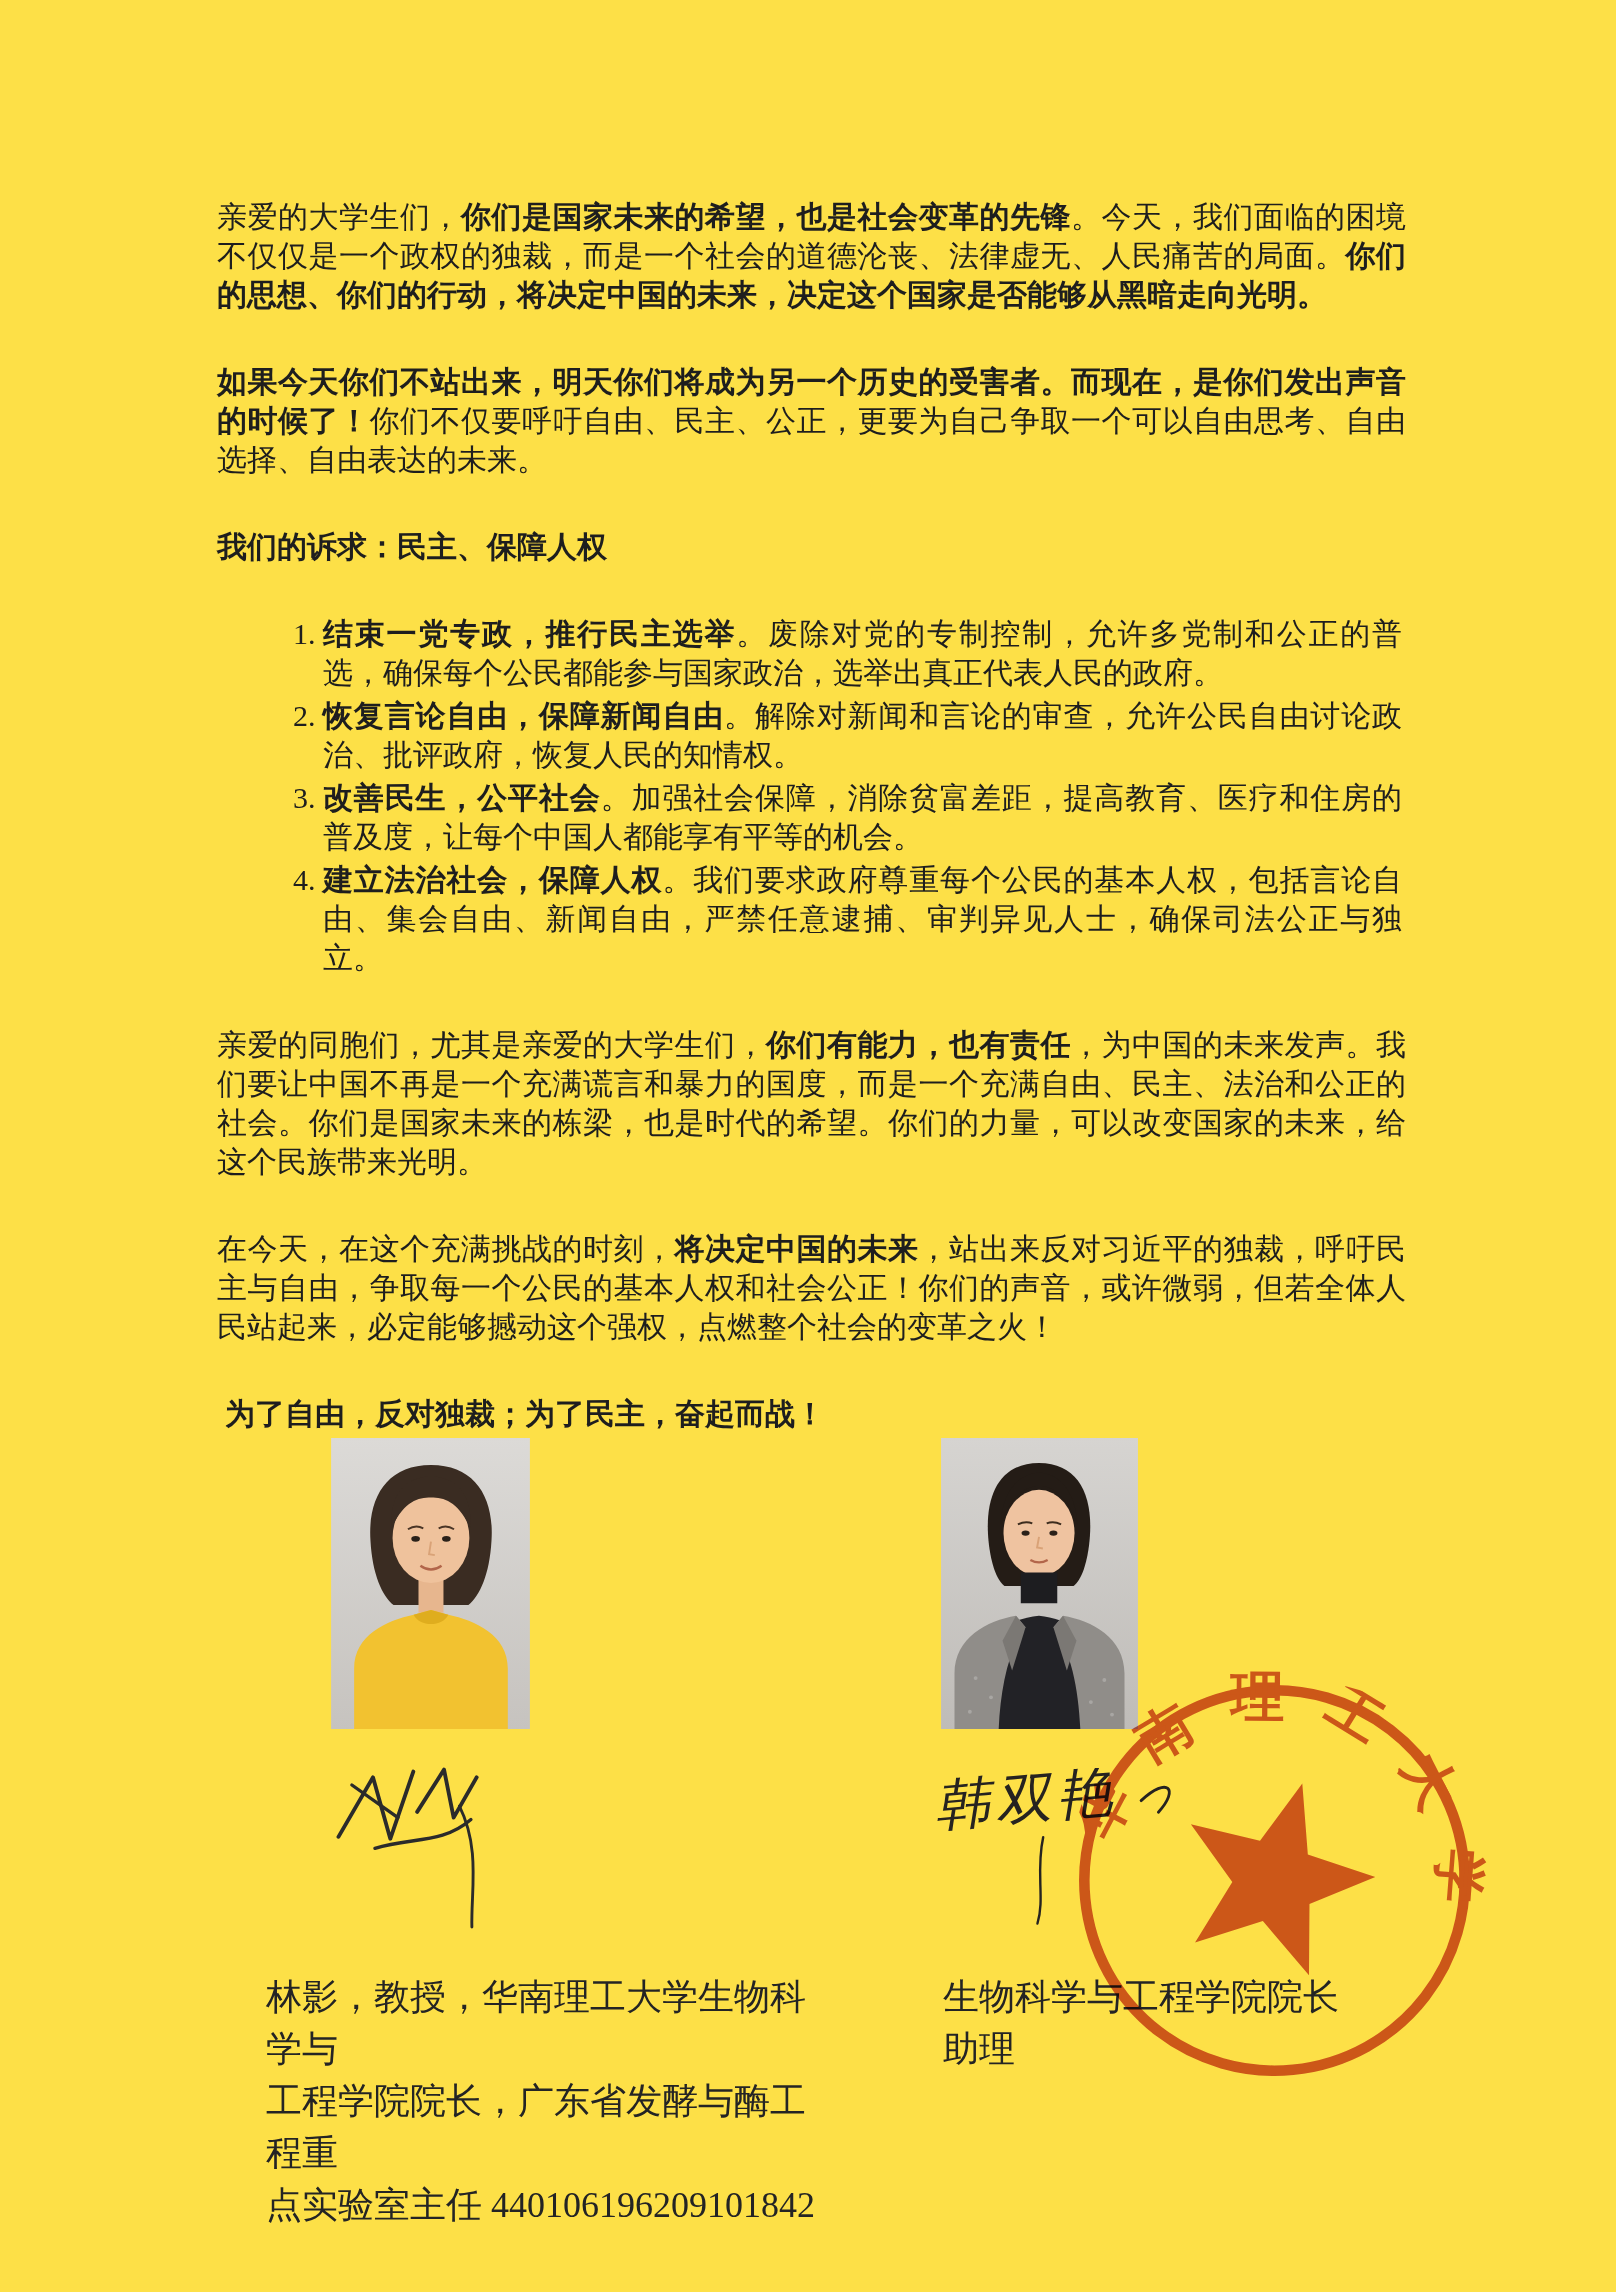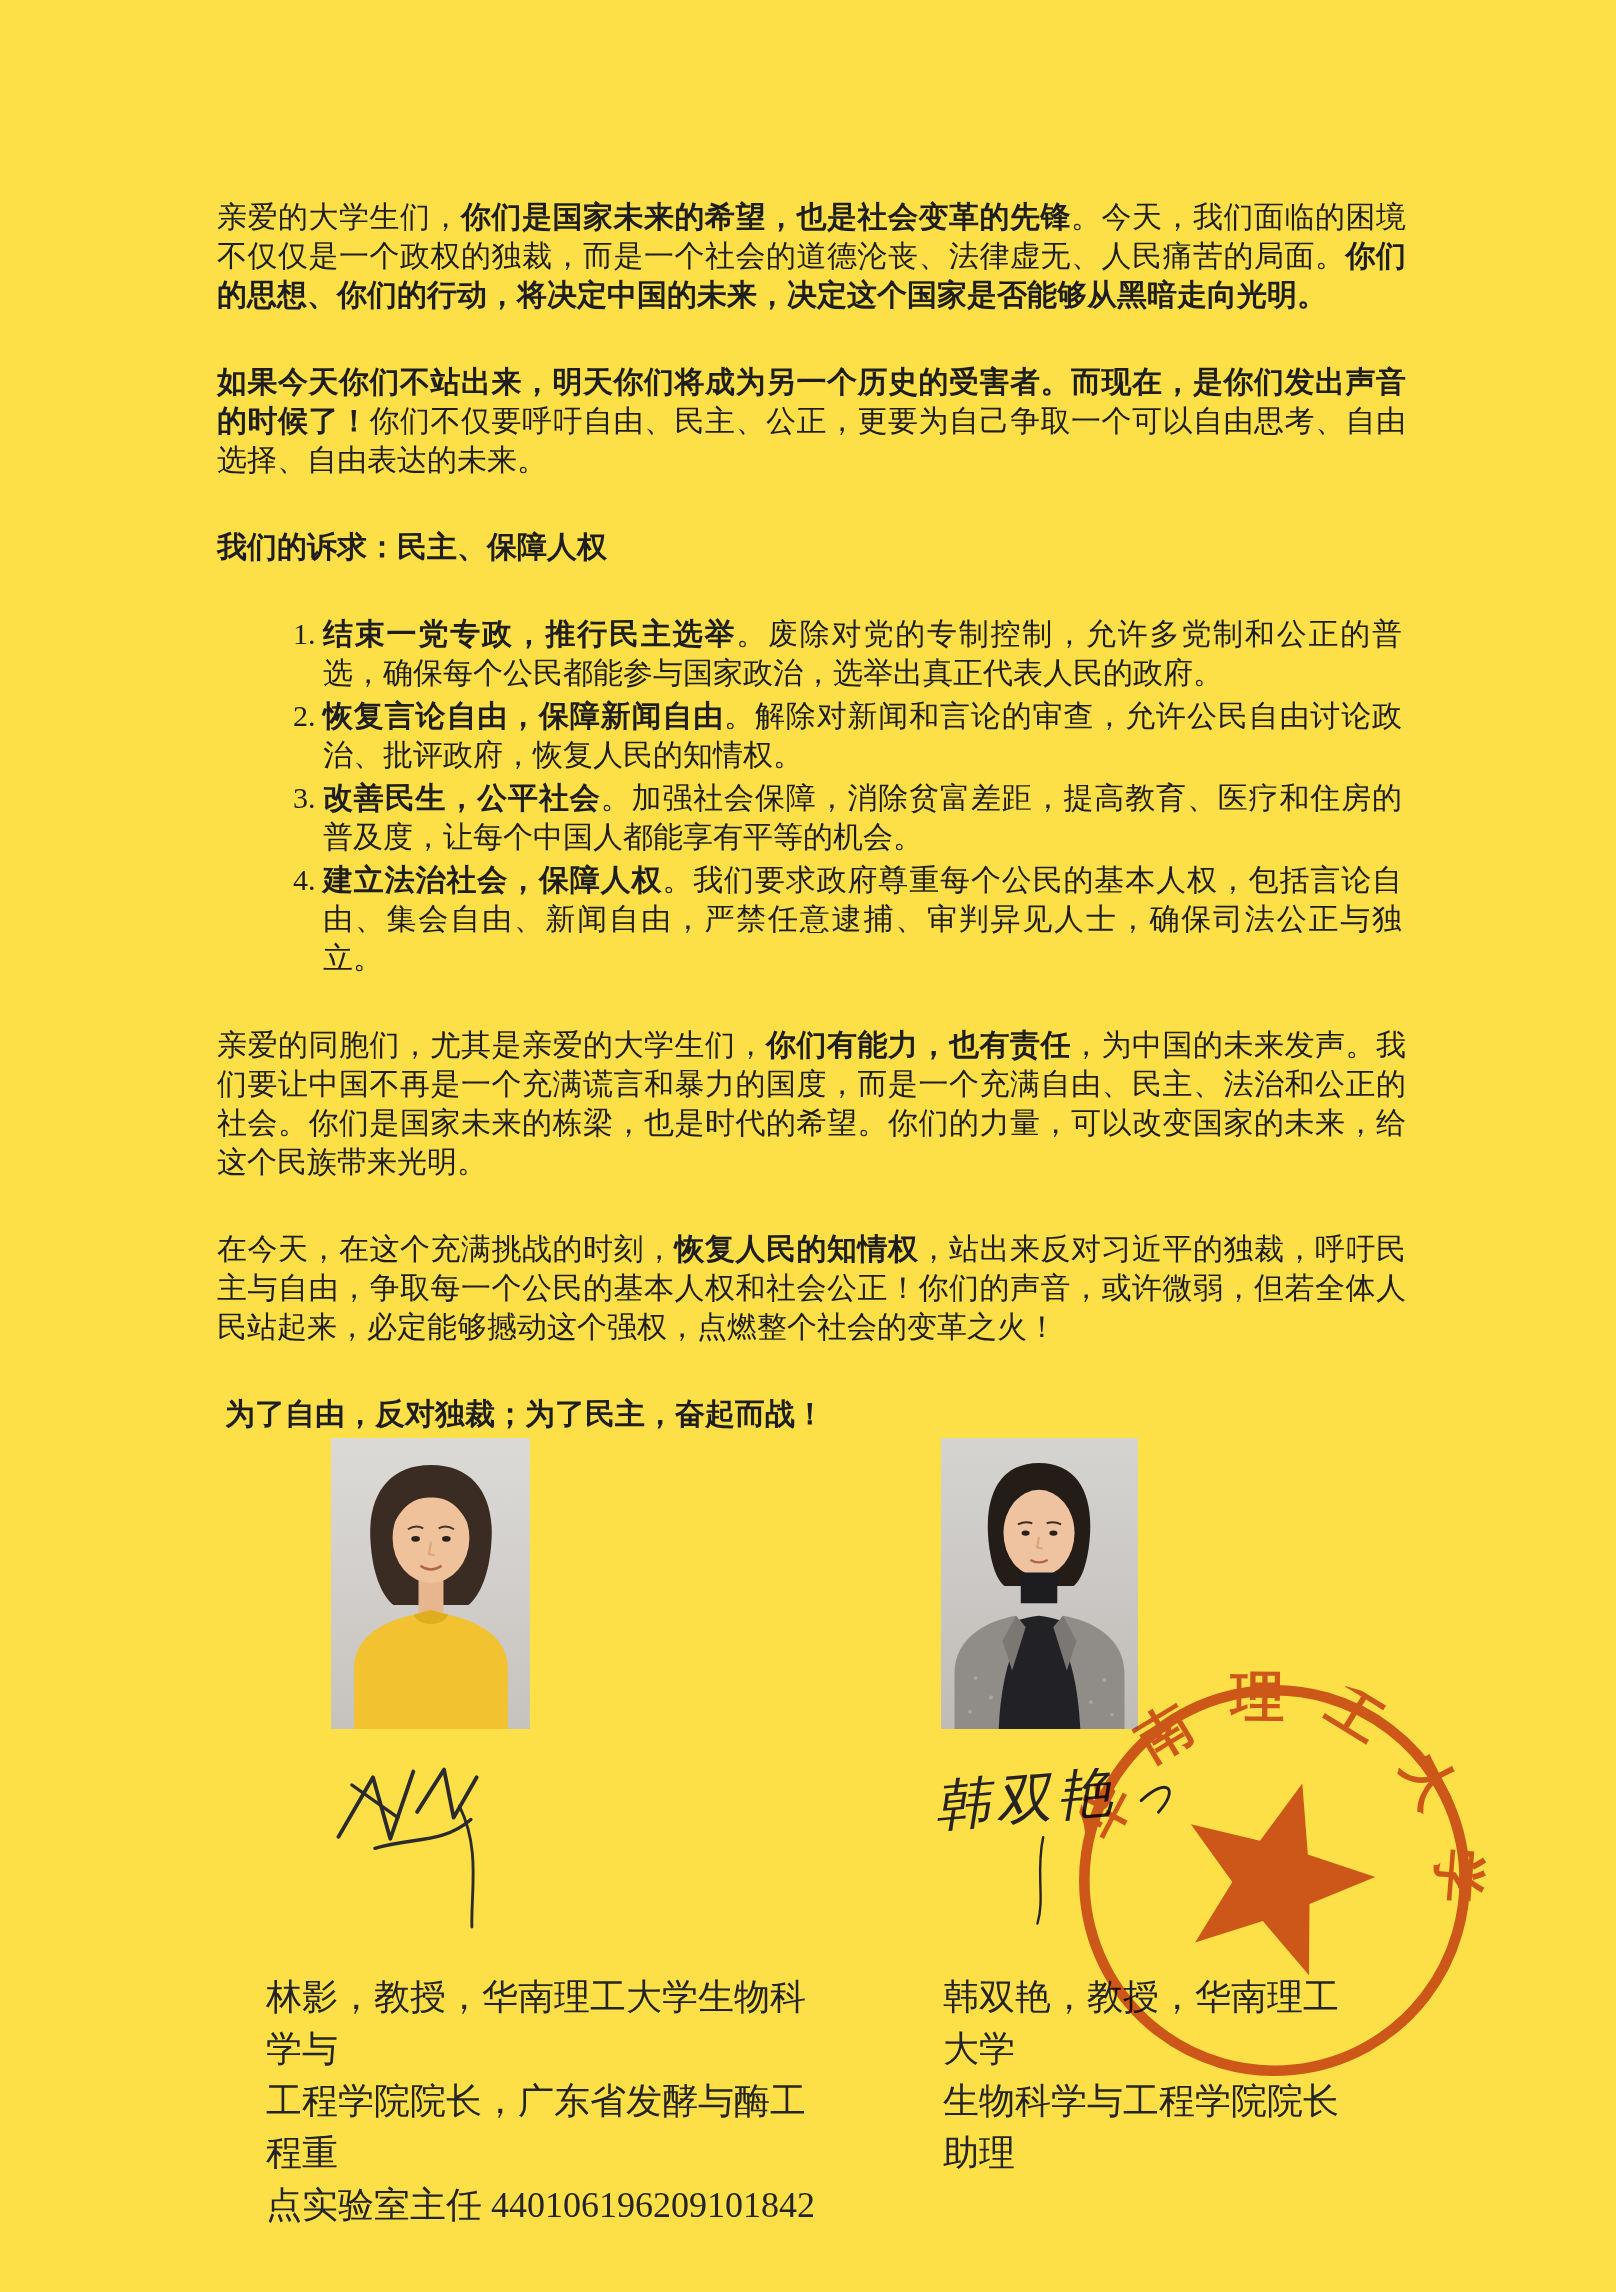--- a/index.html
+++ b/index.html
@@ -52,21 +52,21 @@
 
     <ol class="demands">
       <li><b class="hei">结束一党专政，推行民主选举</b><span>。废除对党的专制控制，允许多党制和公正的普选，确保每个公民都能参与国家政治，选举出真正代表人民的政府。</span></li>
       <li><b class="hei">恢复言论自由，保障新闻自由</b><span>。解除对新闻和言论的审查，允许公民自由讨论政治、批评政府，恢复人民的知情权。</span></li>
       <li><b class="hei">改善民生，公平社会</b><span>。加强社会保障，消除贫富差距，提高教育、医疗和住房的普及度，让每个中国人都能享有平等的机会。</span></li>
       <li><b class="hei">建立法治社会，保障人权</b><span>。我们要求政府尊重每个公民的基本人权，包括言论自由、集会自由、新闻自由，严禁任意逮捕、审判异见人士，确保司法公正与独立。</span></li>
     </ol>
 
     <p class="para"><span>亲爱的同胞们，尤其是亲爱的大学生们，</span><b class="hei">你们有能力，也有责任</b><span>，为中国的未来发声。我们要让中国不再是一个充满谎言和暴力的国度，而是一个充满自由、民主、法治和公正的社会。你们是国家未来的栋梁，也是时代的希望。你们的力量，可以改变国家的未来，给这个民族带来光明。</span></p>
 
-    <p class="para"><span>在今天，在这个充满挑战的时刻，</span><b class="hei">恢复人民的知情权</b><span>，站出来反对习近平的独裁，呼吁民主与自由，争取每一个公民的基本人权和社会公正！你们的声音，或许微弱，但若全体人民站起来，必定能够撼动这个强权，点燃整个社会的变革之火！</span></p>
+    <p class="para"><span>在今天，在这个充满挑战的时刻，</span><b class="hei">将决定中国的未来</b><span>，站出来反对习近平的独裁，呼吁民主与自由，争取每一个公民的基本人权和社会公正！你们的声音，或许微弱，但若全体人民站起来，必定能够撼动这个强权，点燃整个社会的变革之火！</span></p>
 
     <p class="para slogan hei">为了自由，反对独裁；为了民主，奋起而战！</p>
 
   </main>
 
   <div class="photo left">
     <svg width="199" height="291" viewBox="0 0 207 303">
       <defs>
         <linearGradient id="bgL" x1="0" y1="0" x2="0" y2="1">
           <stop offset="0" stop-color="#dcdad7"></stop>
@@ -147,21 +147,20 @@
     </svg>
   </div>
 
   <div class="caption left">
     <div>林影，教授，华南理工大学生物科学与</div>
     <div>工程学院院长，广东省发酵与酶工程重</div>
     <div>点实验室主任 440106196209101842</div>
   </div>
 
   <div class="caption right">
-    <div>韩双艳，教授，华南理工大学</div>
     <div>生物科学与工程学院院长助理</div>
   </div>
 
   <div class="seal">
     <svg width="413" height="413" viewBox="0 0 430 430">
       <circle cx="215" cy="215" r="198" fill="none" stroke="#c23b2b" stroke-width="11"></circle>
       <polygon fill="#c23b2b" points="215,110 240.9,179.4 314.9,182.6 256.8,228.6 276.7,299.9 215,259 153.3,299.9 173.2,228.6 115.1,182.6 189.1,179.4"></polygon>
       <path id="sealArc" d="M 66,301 A 172,172 0 1 1 364,301" fill="none"></path>
       <text font-size="56" fill="#c23b2b" letter-spacing="38" style="font-family:'Liberation Serif','DejaVu Serif',serif; font-weight:700;">
         <textPath href="#sealArc" startOffset="50%" text-anchor="middle">华南理工大学</textPath>

